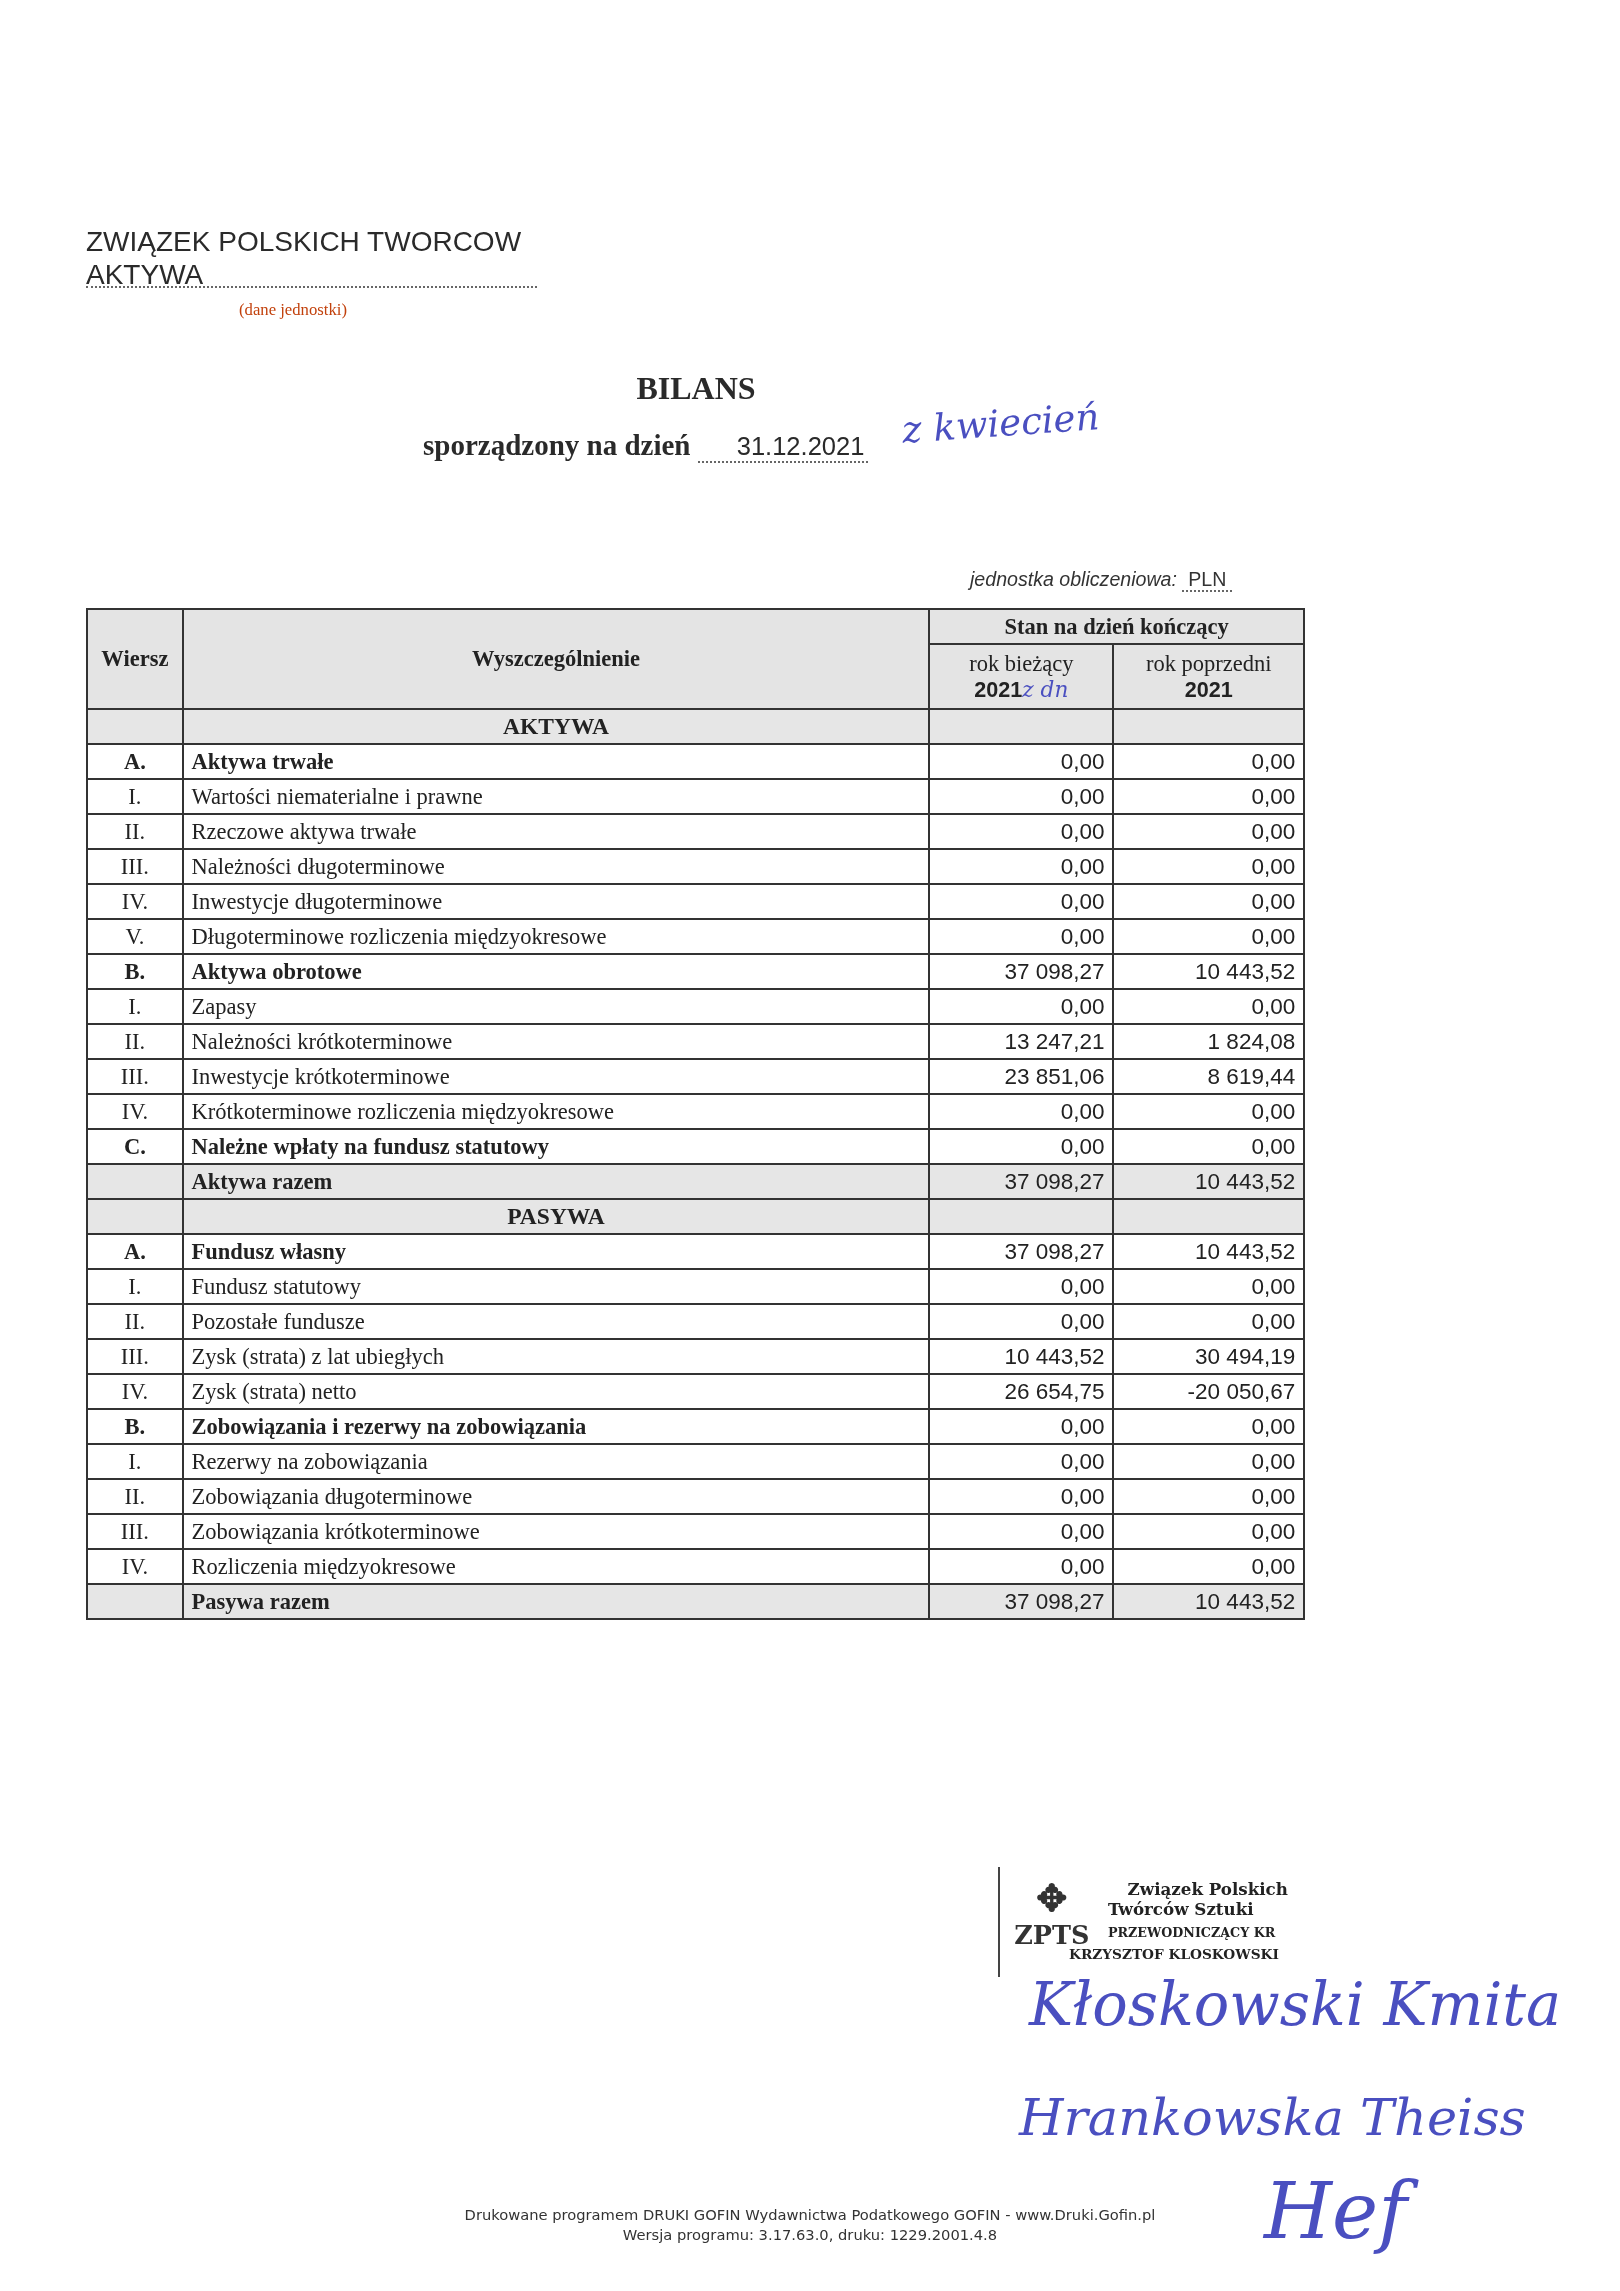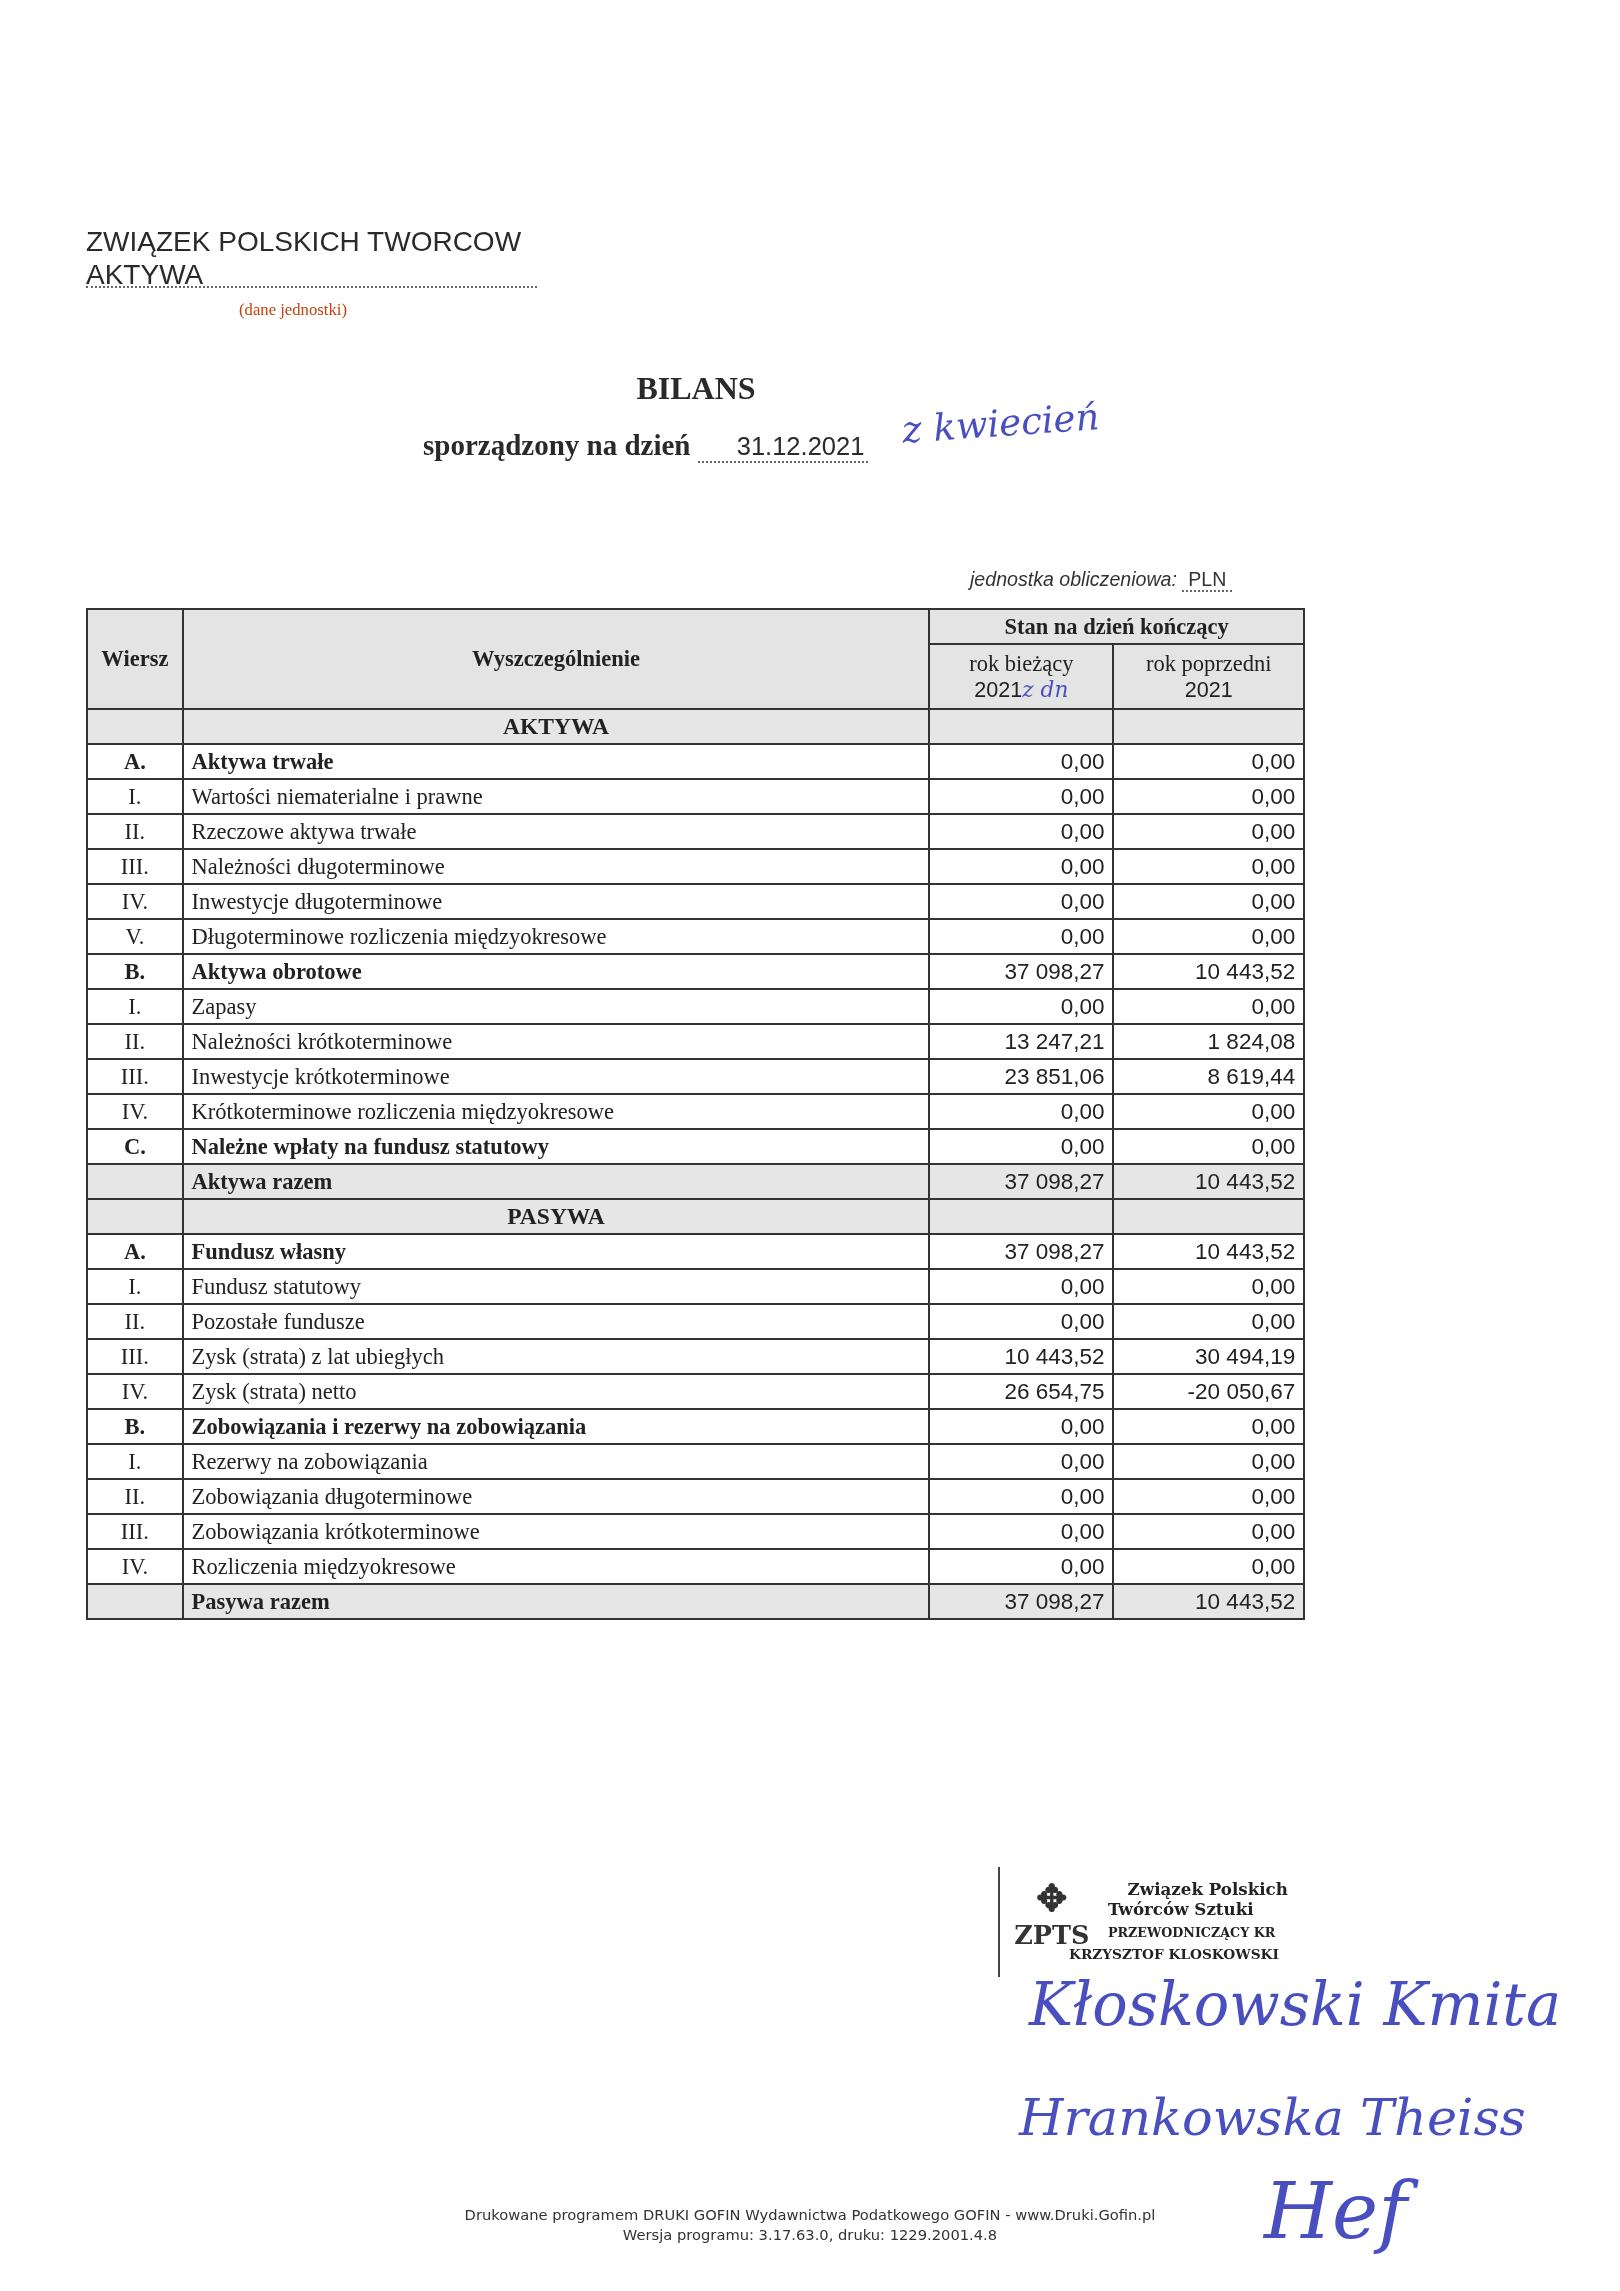--- a/index.html
+++ b/index.html
@@ -28,21 +28,21 @@
     .col-d { width: 709px; }
     .col-a { width: 175px; }
     .col-b { width: 181px; }
     td.w { text-align: center; font-family: "Liberation Serif", serif; }
     td.d { font-family: "Liberation Serif", serif; }
     td.n { text-align: right; font-family: "Liberation Sans", sans-serif; font-size: 21.6px; }
     tr.bold td.w, tr.bold td.d { font-weight: bold; }
     tr.section td { background: #e6e6e6; text-align: center; font-weight: bold; font-family: "Liberation Serif", serif; font-size: 23.5px; }
     tr.total td { background: #e6e6e6; }
     tr.total td.d { font-weight: bold; }
-    .year { font-family: "Liberation Sans", sans-serif; font-weight: normal; font-size: 21.6px; }
+    .year { font-family: "Liberation Sans", sans-serif; font-weight: bold; font-size: 21.6px; }
     .hdr-sub { font-weight: normal; }
 
     #stamp { position: absolute; left: 998px; top: 1867px; width: 314px; height: 110px; border-left: 2.9px solid #444; }
     #stamp-logo { position: absolute; left: 7.8px; top: 9.8px; width: 88px; height: 88px; font-family: "DejaVu Serif", serif; font-weight: bold; font-size: 25.5px; color: #333; text-align: center; }
     #stamp-logo .emblem { font-size: 37px; line-height: 43px; }
     #stamp-lines { position: absolute; left: 108px; top: 11.8px; font-family: "DejaVu Serif", serif; color: #222; }
     #stamp-lines div { white-space: nowrap; }
     .st1 { font-size: 16.7px; font-weight: bold; margin-left: 19.6px; }
     .st2 { font-size: 16.7px; font-weight: bold; }
     .st3 { font-size: 12.7px; font-weight: bold; margin-top: 5.9px; }

